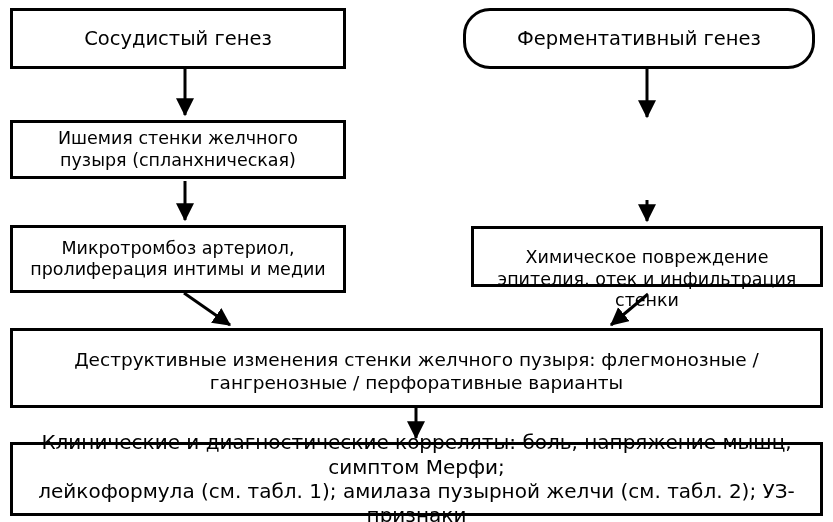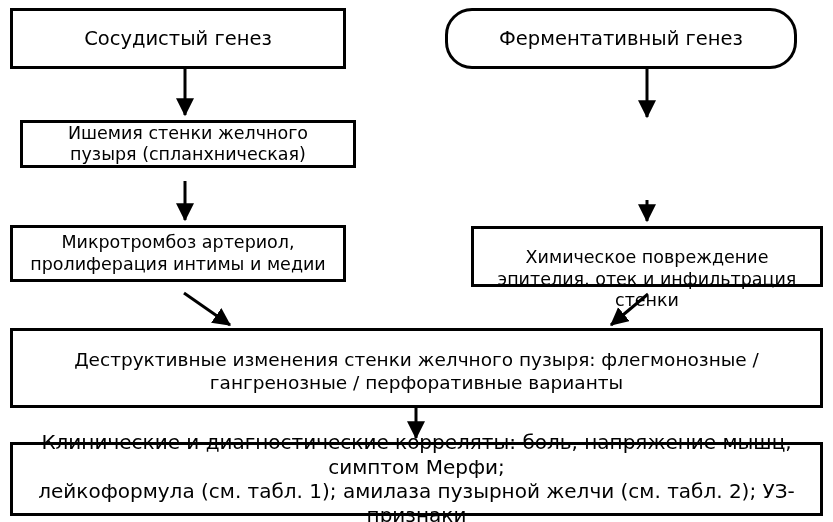--- a/index.html
+++ b/index.html
@@ -33,40 +33,40 @@
     display: block;
     width: 100%;
     line-height: 1.22;
     white-space: pre-line;
   }
   
   #node-vascular-genesis {
     left: 10px; top: 8px; width: 336px; height: 61px;
   }
   #node-enzymatic-genesis {
-    left: 445px; top: 8px; width: 352px; height: 61px; border-radius: 27px;
+    left: 463px; top: 8px; width: 352px; height: 61px; border-radius: 27px;
   }
   #node-vascular-genesis .label,
   #node-enzymatic-genesis .label {
     font-size: 19.5px;
   }
   
   #node-ischemia {
-    left: 20px; top: 120px; width: 336px; height: 48px;
+    left: 10px; top: 120px; width: 336px; height: 59px;
   }
   #node-reflux {
     left: 471px; top: 122px; width: 352px; height: 78px;
   }
   #node-ischemia .label,
   #node-reflux .label {
     font-size: 17.5px;
   }
   
   #node-microthrombosis {
-    left: 10px; top: 225px; width: 336px; height: 57px;
+    left: 10px; top: 225px; width: 336px; height: 68px;
   }
   #node-chemical-damage {
     left: 471px; top: 226px; width: 352px; height: 61px;
   }
   #node-microthrombosis .label,
   #node-chemical-damage .label {
     font-size: 17.5px;
   }
   
   #node-chemical-damage .label {

